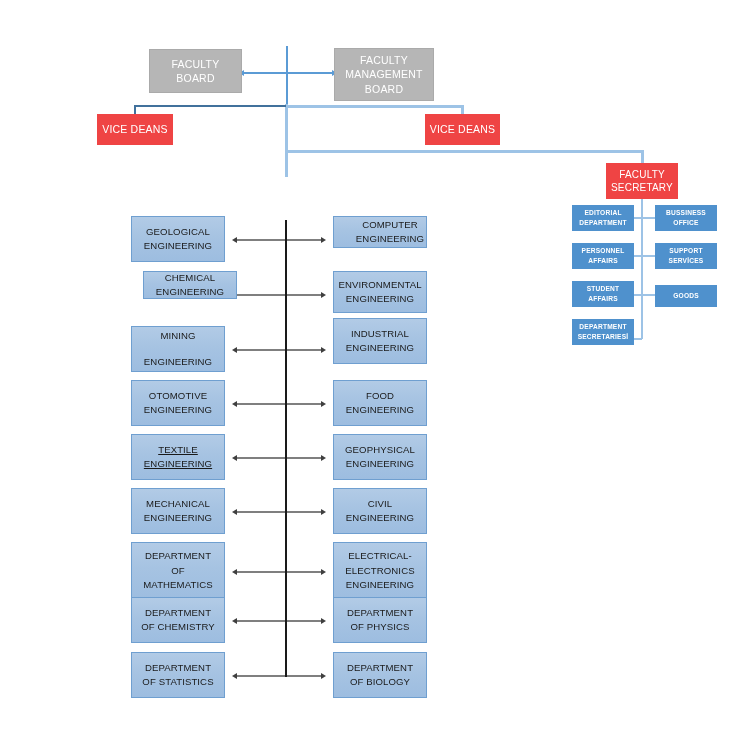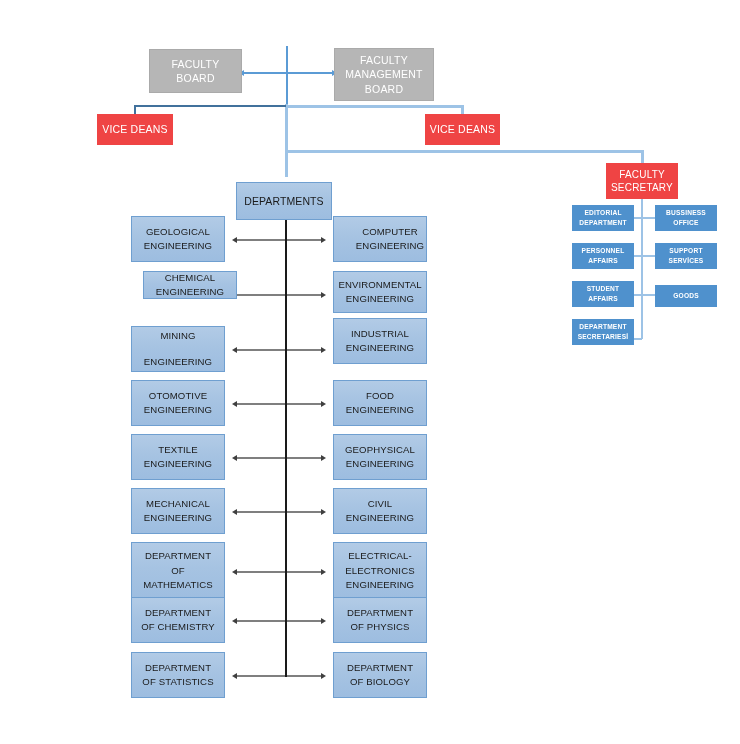--- a/index.html
+++ b/index.html
@@ -170,23 +170,20 @@
   </div>
 
   <div class="node n-blue" style="left:97px; top:114px; width:76px; height:31px;">
     <span>VICE DEANS</span>
   </div>
 
   <div class="node n-blue" style="left:425px; top:114px; width:75px; height:31px;">
     <span>VICE DEANS</span>
   </div>
 
-  <div class="node n-departments" style="left:236px; top:182px; width:96px; height:38px;">
-    <span>DEPARTMENTS</span>
-  </div>
 
   <div class="node n-blue" style="left:606px; top:163px; width:72px; height:36px; font-size:10px;">
     <span>FACULTY</span>
     <span>SECRETARY</span>
   </div>
 
   <div class="stub-v" style="left:641px; top:199px; height:140px;"></div>
 
   <div class="node n-blue-sm" style="left:572px; top:205px; width:62px; height:26px;">
     <span>EDITORIAL</span>
@@ -222,21 +219,21 @@
   <div class="stub" style="left:634px; top:294px; width:22px;"></div>
   <div class="stub" style="left:634px; top:338px; width:8px;"></div>
 
   <div class="ln ln-v-spine" style="left:285px; top:220px; height:457px;"></div>
 
   <div id="dept-layer">
       <div class="node n-dept" style="left: 131px; top: 216px; width: 94px; height: 46px;">
         <span>GEOLOGICAL</span>
         <span>ENGINEERING</span>
       </div>
-      <div class="node n-dept" style="left: 333px; top: 216px; width: 94px; height: 46px; padding-left: 20px;">
+      <div class="node n-dept" style="left: 333px; top: 216px; width: 94px; height: 32px; padding-left: 20px;">
         <span>COMPUTER</span>
         <span>ENGINEERING</span>
       </div>
       <div class="arrow2" style="left: 237px; top: 239px; width: 84px;"></div>
       <div class="node n-dept" style="left: 143px; top: 271px; width: 94px; height: 28px;">
         <span>CHEMICAL</span>
         <span>ENGINEERING</span>
       </div>
       <div class="node n-dept" style="left: 333px; top: 271px; width: 94px; height: 42px;">
         <span>ENVIRONMENTAL</span>
@@ -254,21 +251,21 @@
       <div class="arrow2" style="left: 237px; top: 349px; width: 84px;"></div>
       <div class="node n-dept" style="left: 131px; top: 380px; width: 94px; height: 46px;">
         <span>OTOMOTIVE</span>
         <span>ENGINEERING</span>
       </div>
       <div class="node n-dept" style="left: 333px; top: 380px; width: 94px; height: 46px;">
         <span>FOOD</span>
         <span>ENGINEERING</span>
       </div>
       <div class="arrow2" style="left: 237px; top: 403px; width: 84px;"></div>
-      <div class="node n-dept" style="left: 131px; top: 434px; width: 94px; height: 46px;">
+      <div class="node n-dept" style="left: 131px; top: 434px; width: 94px; height: 46px; text-decoration: underline;">
         <span>TEXTILE</span>
         <span>ENGINEERING</span>
       </div>
       <div class="node n-dept" style="left: 333px; top: 434px; width: 94px; height: 46px;">
         <span>GEOPHYSICAL</span>
         <span>ENGINEERING</span>
       </div>
       <div class="arrow2" style="left: 237px; top: 457px; width: 84px;"></div>
       <div class="node n-dept" style="left: 131px; top: 488px; width: 94px; height: 46px;">
         <span>MECHANICAL</span>

